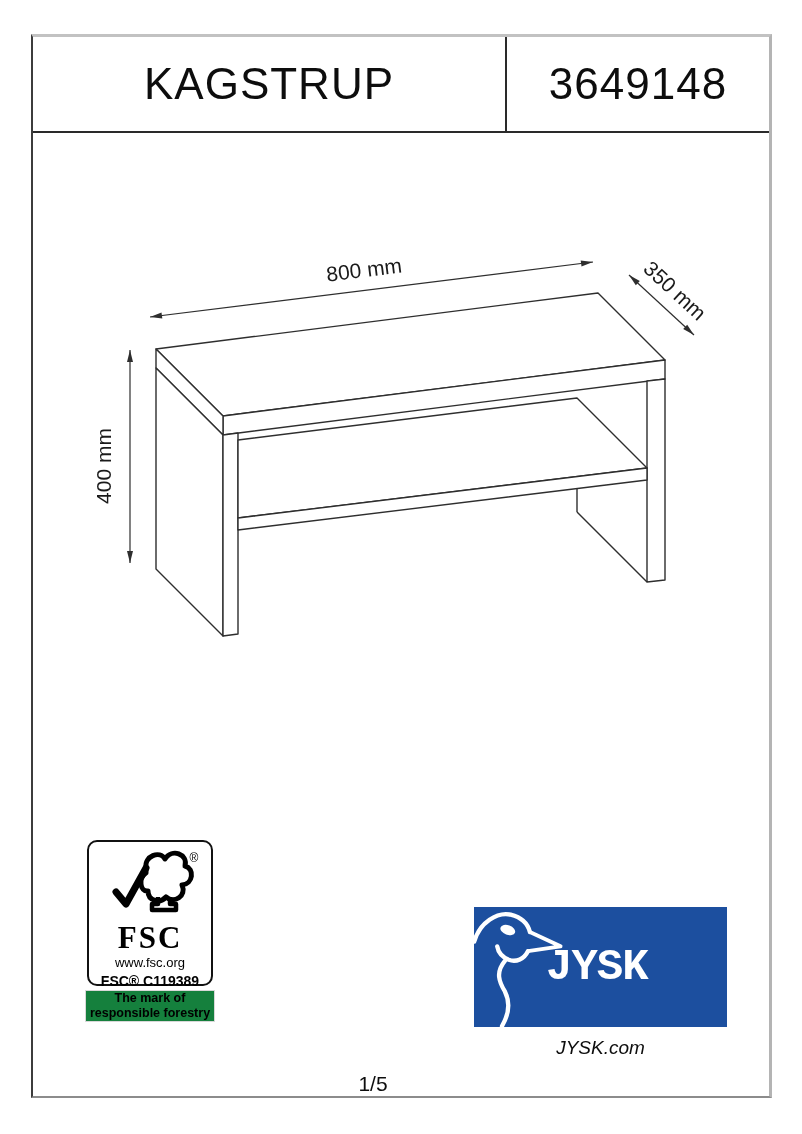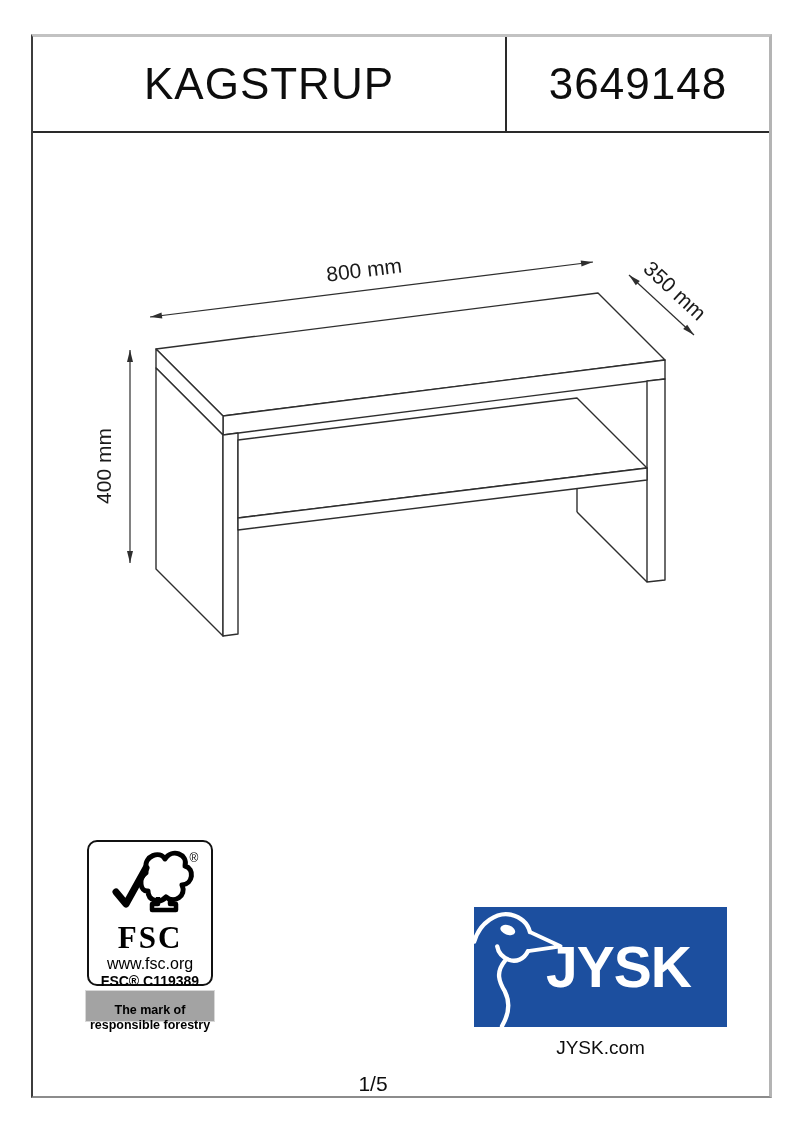--- a/index.html
+++ b/index.html
@@ -30,36 +30,36 @@
   .dim-arrow { fill:#2e2e2e; stroke:none; }
   .dim-text { font-family:"Liberation Sans", sans-serif; font-size:21px; fill:#1a1a1a; }
 
   
   .fsc-badge { position:absolute; left:87px; top:840px; width:126px; height:146px;
                background:#fff; border:2.5px solid #111; border-radius:10px; text-align:center; }
   .fsc-tree { position:absolute; left:13px; top:6px; }
   .fsc-wordmark { position:absolute; left:0; width:100%; top:78px;
                   font-family:Liberation Serif, serif; font-weight:bold;
                   font-size:31px; letter-spacing:2px; color:#000; }
-  .fsc-url { position:absolute; left:0; width:100%; top:113px; font-size:16px; color:#000; }
+  .fsc-url { position:absolute; left:0; width:100%; top:113px; font-size:13px; color:#000; }
   .fsc-license { position:absolute; left:0; width:100%; top:131px; font-size:14px;
                  font-weight:bold; color:#000; }
   .fsc-tagline { position:absolute; left:85px; top:990px; width:130px; height:32px;
-                 border:1px solid #d8d8d8; background:#a3a3a3; text-align:center;
+                 border:1px solid #d8d8d8; background:#15803d; text-align:center;
                  font-size:12.5px; font-weight:bold; line-height:1.2; color:#000;
-                 padding-top:12px; }
+                 padding-top:0; }
 
   
   .jysk-logo { position:absolute; left:474px; top:907px; width:253px; height:120px; }
   .jysk-goose { position:absolute; left:0; top:0; }
   .jysk-text { position:absolute; left:72px; top:50%; transform:translateY(-50%);
-               color:#fff; font-weight:bold; font-size:57px; letter-spacing:-1px;
-               font-family:Liberation Sans, sans-serif; }
+               color:#fff; font-weight:bold; font-size:44px; letter-spacing:-1px;
+               font-family:Liberation Mono, monospace; }
   .jysk-web { position:absolute; left:474px; top:1037px; width:253px; text-align:center;
-              font-size:19px; color:#0d0d0d; }
+              font-size:19px; color:#0d0d0d;font-style:italic; }
 
   .page-num { position:absolute; left:0; top:1072px; width:746px; text-align:center;
               font-size:21px; color:#0d0d0d; }
 </style>
 </head>
 <body>
 
 <div class="page">
 
   <div class="frame">

